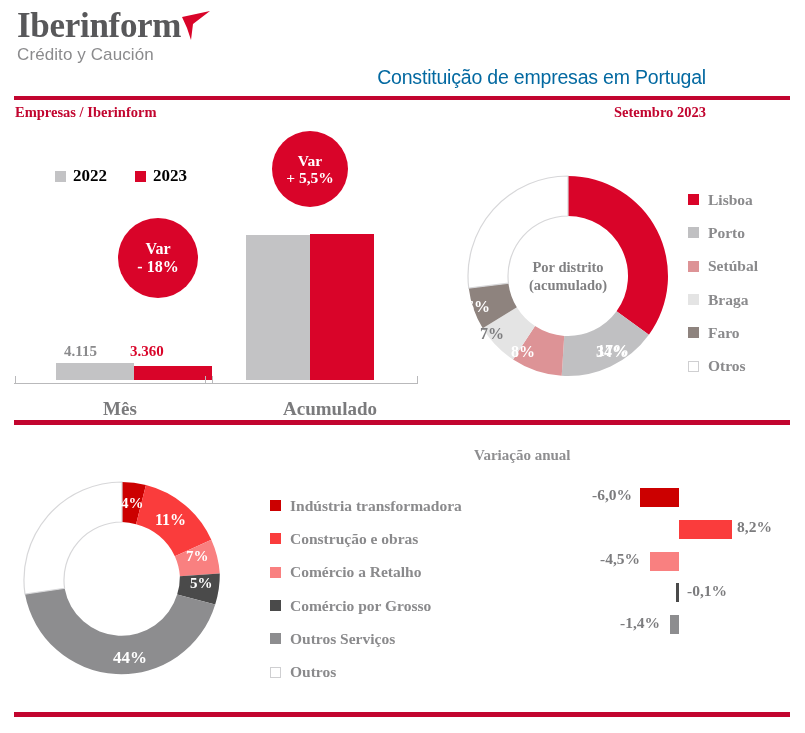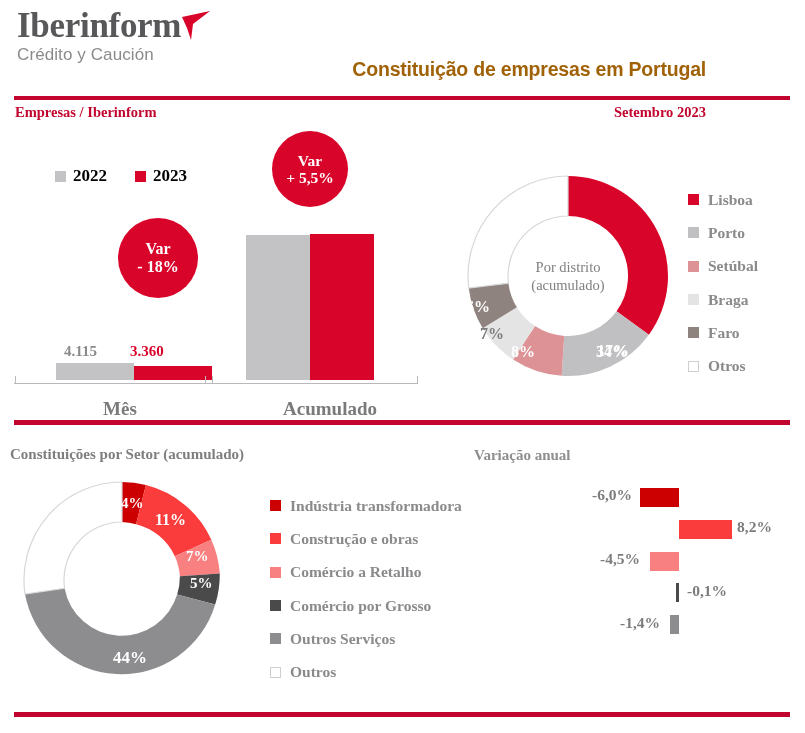--- a/index.html
+++ b/index.html
@@ -20,23 +20,23 @@
   }
   .logo-sub {
     font-family: "Liberation Sans", sans-serif;
     font-size: 17px; color: #8b8b8d; line-height: 20px;
     letter-spacing: 0.1px; margin-top: 1px;
   }
   .logo-swoosh { position: absolute; left: 163px; top: 2px; }
 
   
   .doc-title {
-    position: absolute; right: 30px; top: 58px;
+    position: absolute; right: 30px; top: 66px;
     font-family: "Liberation Sans", serif;
-    font-weight: bold; font-size: 19.5px; color: #a16207;
+    font-weight: normal; font-size: 19.5px; color: #0369a1;
     letter-spacing: -0.2px; white-space: nowrap;
   }
   .rule-top {
     position: absolute; left: 14px; top: 96px; width: 776px; height: 4px;
     background: #c2052f;
   }
   .subhead-left {
     position: absolute; left: 15px; top: 104px;
     font-family: "Liberation Serif", serif;
     font-weight: bold; font-size: 14.5px; color: #c2052f;
@@ -83,21 +83,21 @@
     position: absolute; top: 398px;
     font-family: "Liberation Serif", serif; font-weight: bold;
     font-size: 19px; color: #7a7a7c; text-align: center;
   }
 
   
   .donut-dist { position: absolute; left: 460px; top: 168px; }
   .donut-center-txt {
     position: absolute; left: 460px; top: 168px; width: 216px; height: 216px;
     display: flex; flex-direction: column; align-items: center; justify-content: center;
-    font-family: "Liberation Serif", serif; font-weight: normal;
+    font-family: "Liberation Serif", serif; font-weight: bold;
     font-size: 14.5px; color: #808082; line-height: 1.25; 
     pointer-events: none;
   }
   .slice-lab {
     position: absolute; color: #fff; font-weight: bold;
     font-family: "Liberation Serif", serif; font-size: 16px;
     white-space: nowrap;
   }
   .slice-lab.dark { color: #7d7d7f; }
 
@@ -259,21 +259,20 @@
       <span class="sw" style="background:#8e837e"></span>
       <span class="tx">Faro</span>
     </div>
     <div class="row">
       <span class="sw" style="background:#ffffff; border:1px solid #cfcfd1"></span>
       <span class="tx">Otros</span>
     </div>
   </div>
 
   <div class="rule-mid"></div>
-  <div class="sect-head-left">Constituições por Setor (acumulado)</div>
   <div class="sect-head-right">Variação anual</div>
 
   <div class="donut-sect">
     <svg width="212" height="212" viewBox="0 0 212 212">
 
       <g transform="translate(106,106)">
 
         <path d="M 0 -98 A 98 98 0 0 1 23.95 -94.97 L 14.09 -55.87 A 58 58 0 0 0 0 -58 Z" fill="#cc0000"></path>
 
         <path d="M 23.95 -94.97 A 98 98 0 0 1 89.31 -40.26 L 52.85 -23.83 A 58 58 0 0 0 14.09 -55.87 Z" fill="#fa3c3c"></path>

